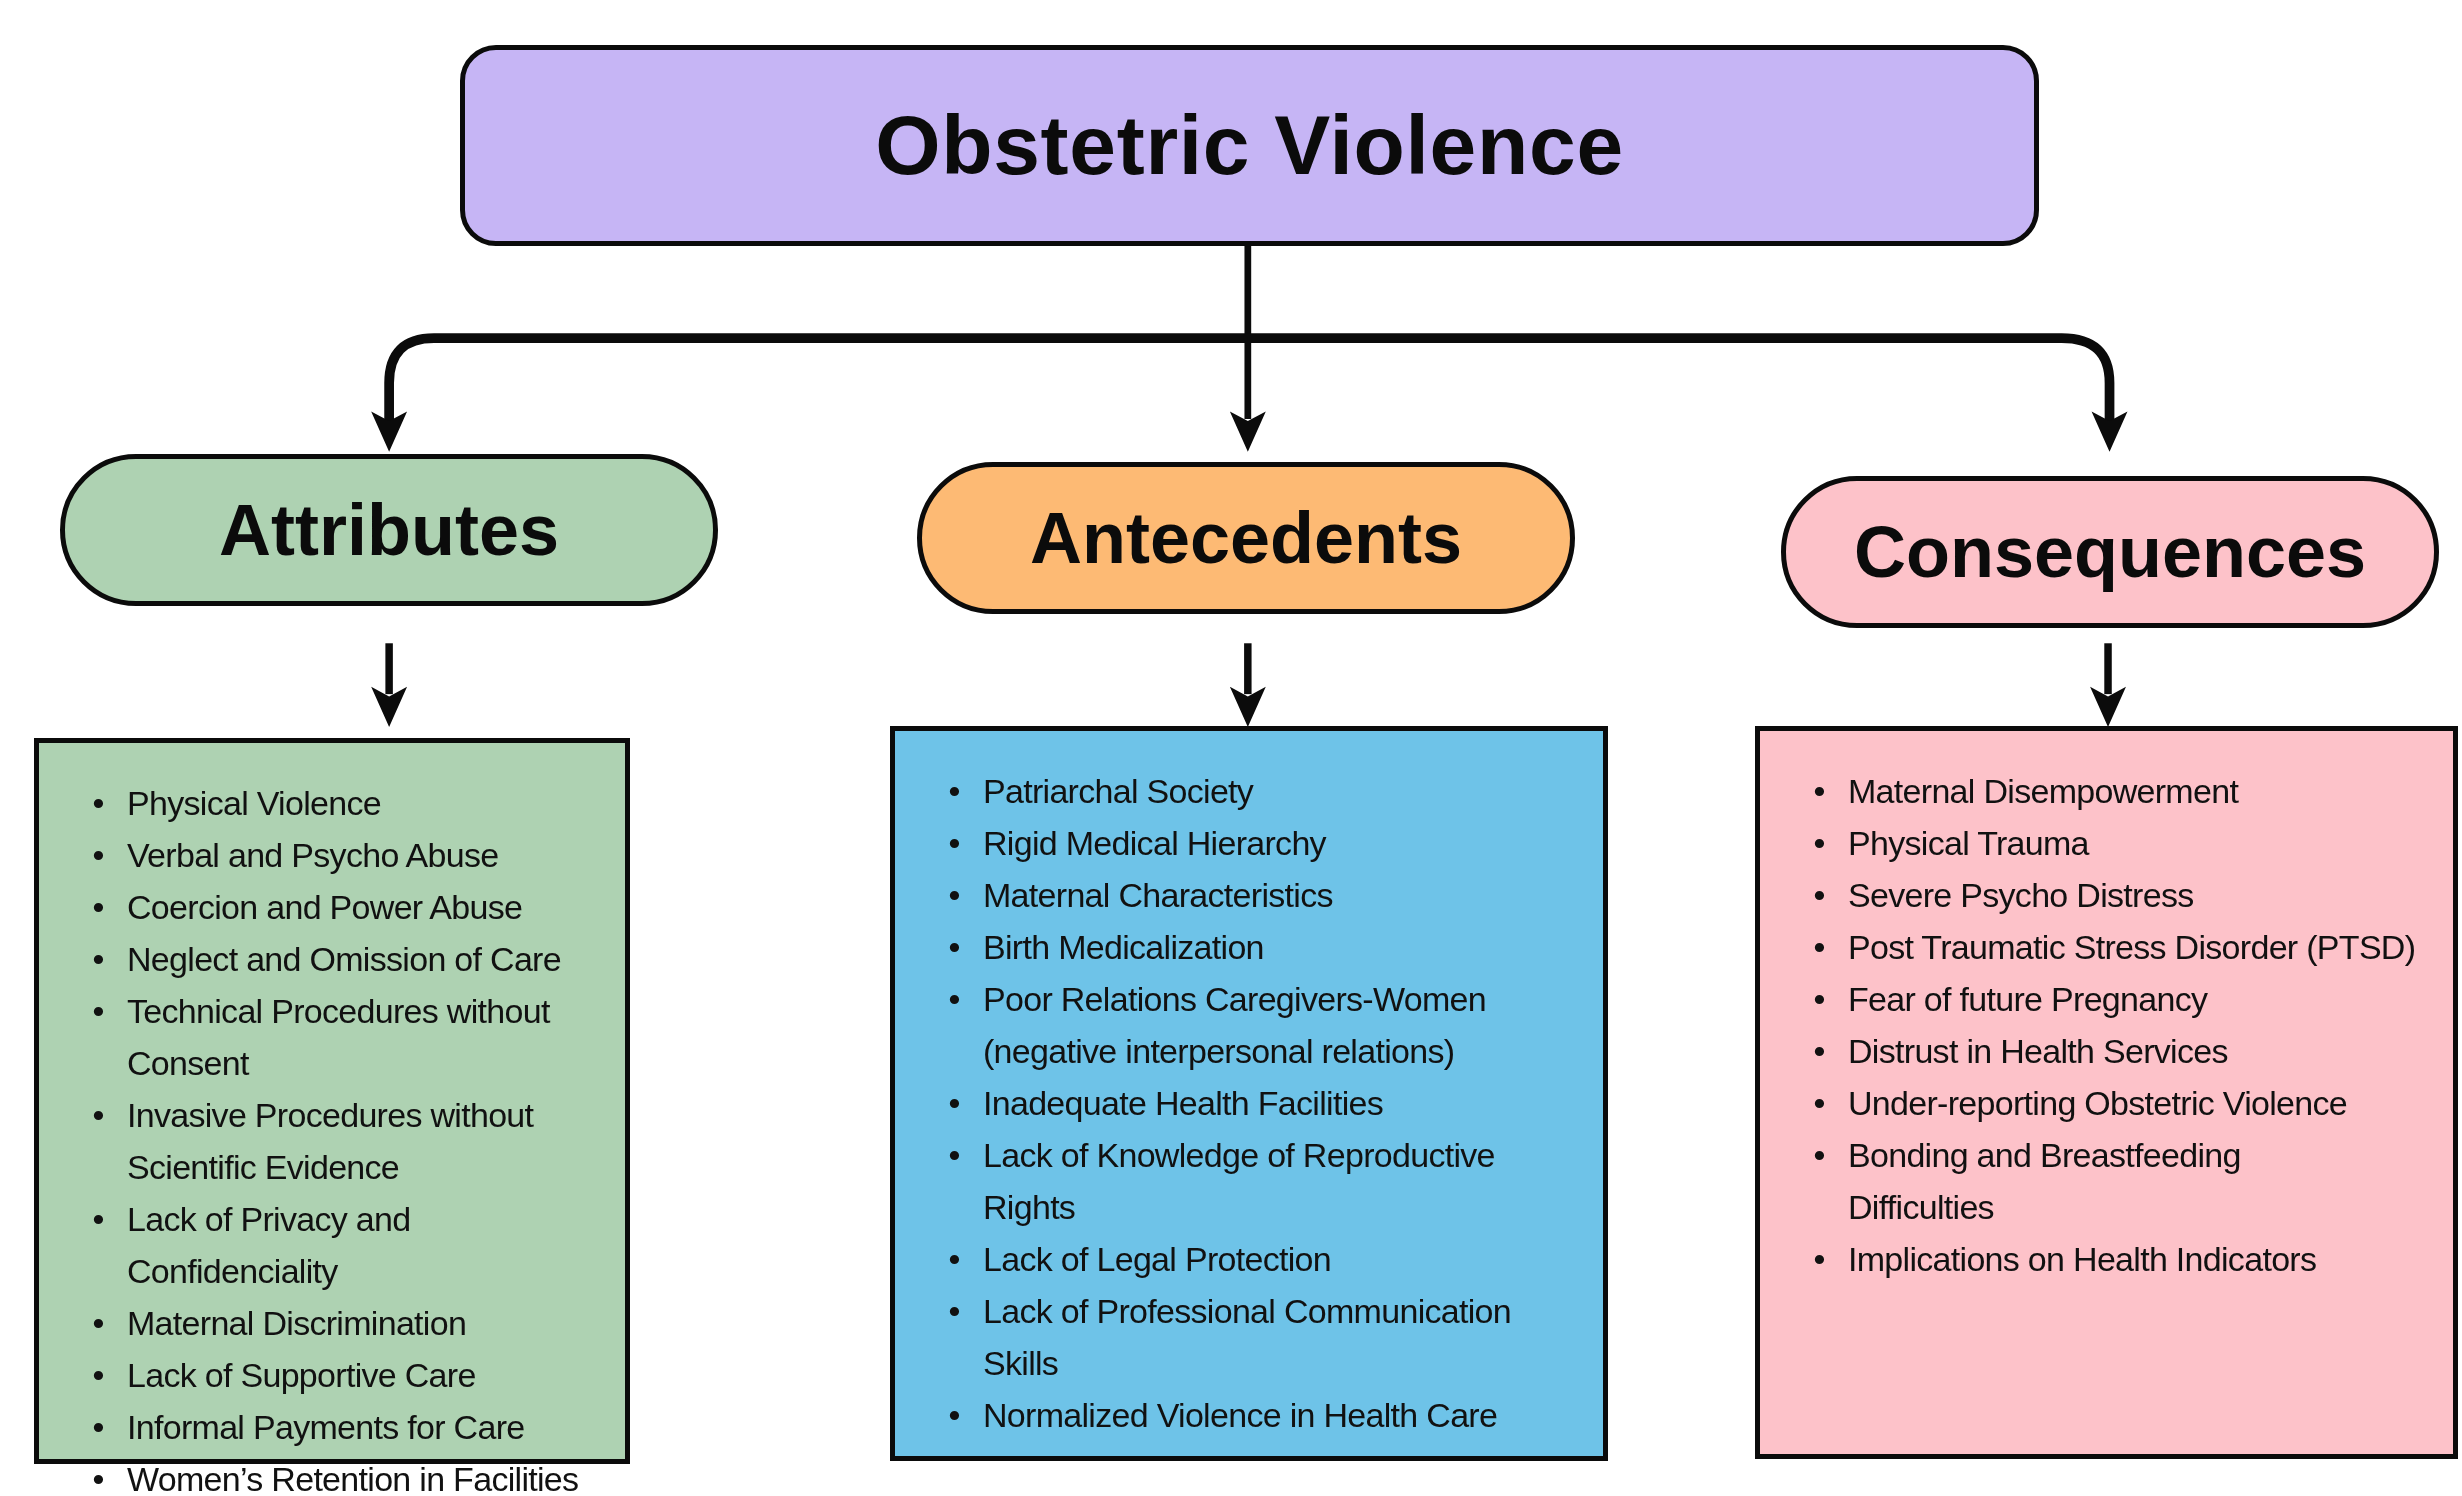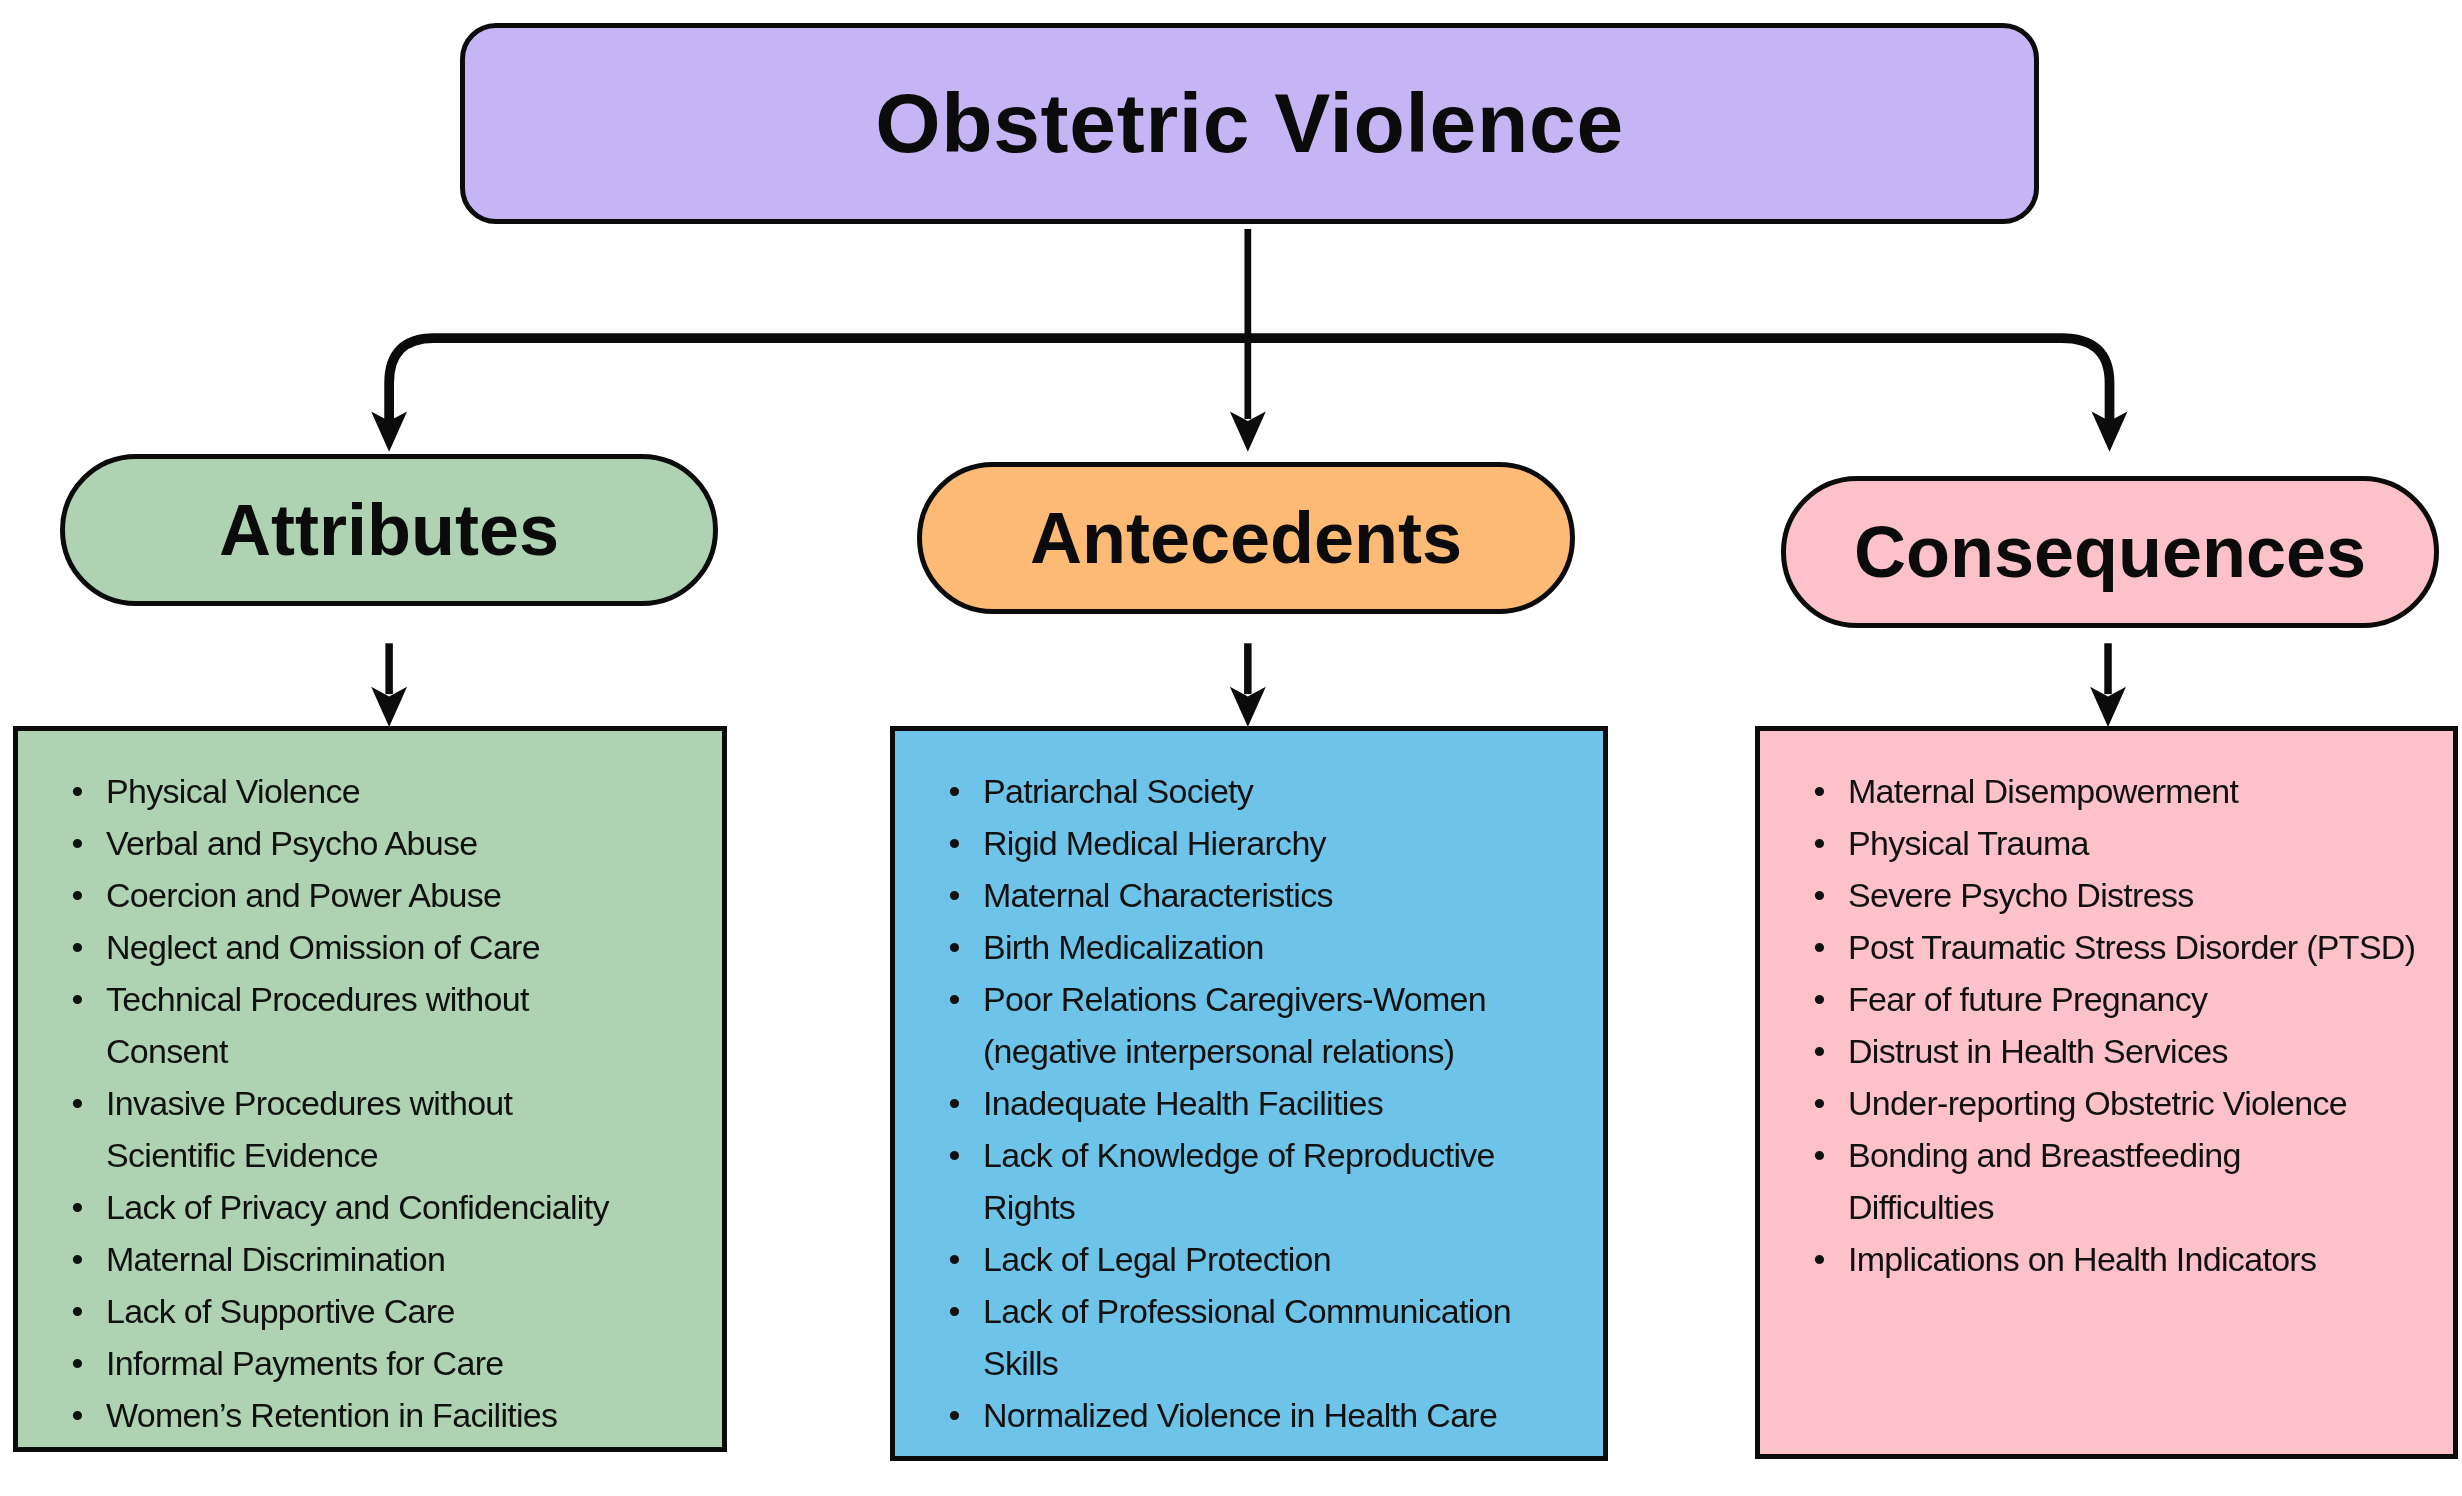--- a/index.html
+++ b/index.html
@@ -25,21 +25,21 @@
     position: absolute;
     box-sizing: border-box;
     border: 5.2px solid #0b0b0b;
     display: flex;
     align-items: center;
     justify-content: center;
     text-align: center;
     color: #0b0b0b;
   }
   .title-box {
-    left: 460px; top: 23px;
+    left: 460px; top: 45px;
     width: 1579px; height: 201px;
     border-radius: 36px;
     font-size: 84px;
     font-weight: bold;
     letter-spacing: 0.7px;
   }
   .pill {
     top: 454px;
     width: 658px; height: 152px;
     border-radius: 95px;
@@ -48,21 +48,21 @@
   }
   #pill-attributes   { left: 60px;   }
   #pill-antecedents  { left: 917px; }
   #pill-consequences { left: 1781px; margin-top: 22px; }
   .listbox {
     position: absolute;
     box-sizing: border-box;
     border: 5.2px solid #0b0b0b;
     top: 726px;
   }
-  #box-attributes   { left: 13px;   width: 714px; height: 726px; }
+  #box-attributes   { left: 34px;   width: 596px; height: 726px; margin-top: 12px; }
   #box-antecedents  { left: 890px; width: 718px; height: 735px; }
   #box-consequences { left: 1755px; width: 703px; height: 733px; }
   .listbox ul {
     margin: 0;
     padding: 34px 4.5px 0 52px;
     list-style: none;
   }
   .listbox li {
     position: relative;
     padding-left: 36px;

